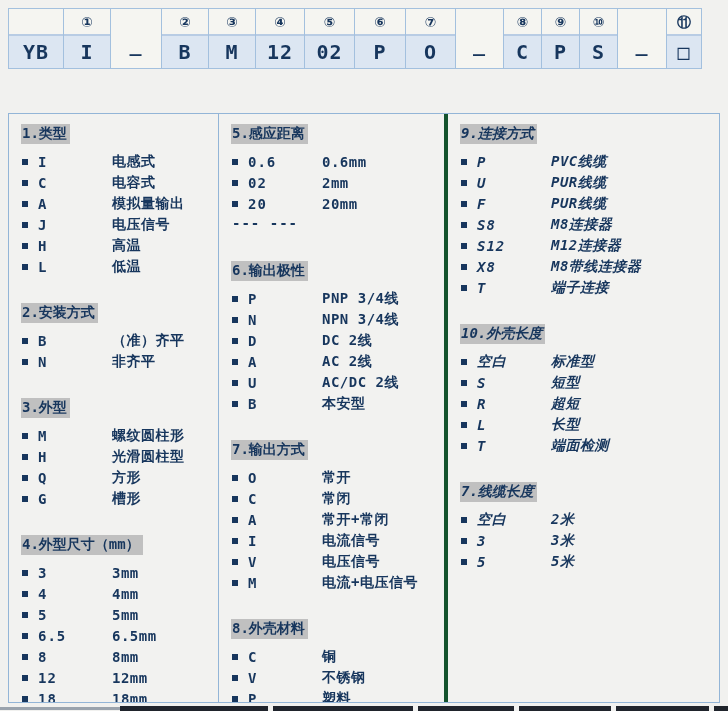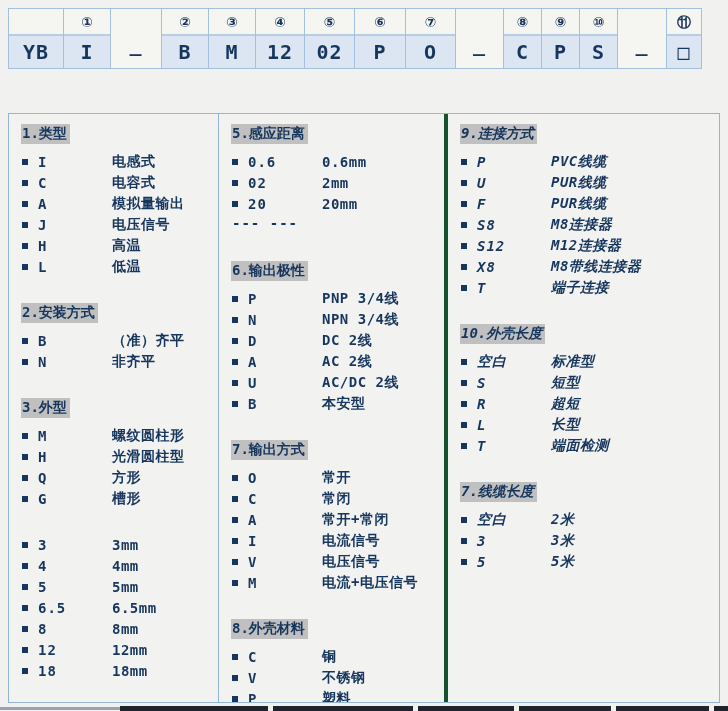--- a/index.html
+++ b/index.html
@@ -203,21 +203,21 @@
           <span class="desc">光滑圆柱型</span>
         </div><div class="item">
           <span class="bullet"></span>
           <span class="code">Q</span>
           <span class="desc">方形</span>
         </div><div class="item">
           <span class="bullet"></span>
           <span class="code">G</span>
           <span class="desc">槽形</span>
         </div></div>
-      <div class="section"><div class="item">
+      <div class="section"><div class="sec-title">4.外型尺寸（mm）</div><div class="item">
           <span class="bullet"></span>
           <span class="code">3</span>
           <span class="desc">3mm</span>
         </div><div class="item">
           <span class="bullet"></span>
           <span class="code">4</span>
           <span class="desc">4mm</span>
         </div><div class="item">
           <span class="bullet"></span>
           <span class="code">5</span>

